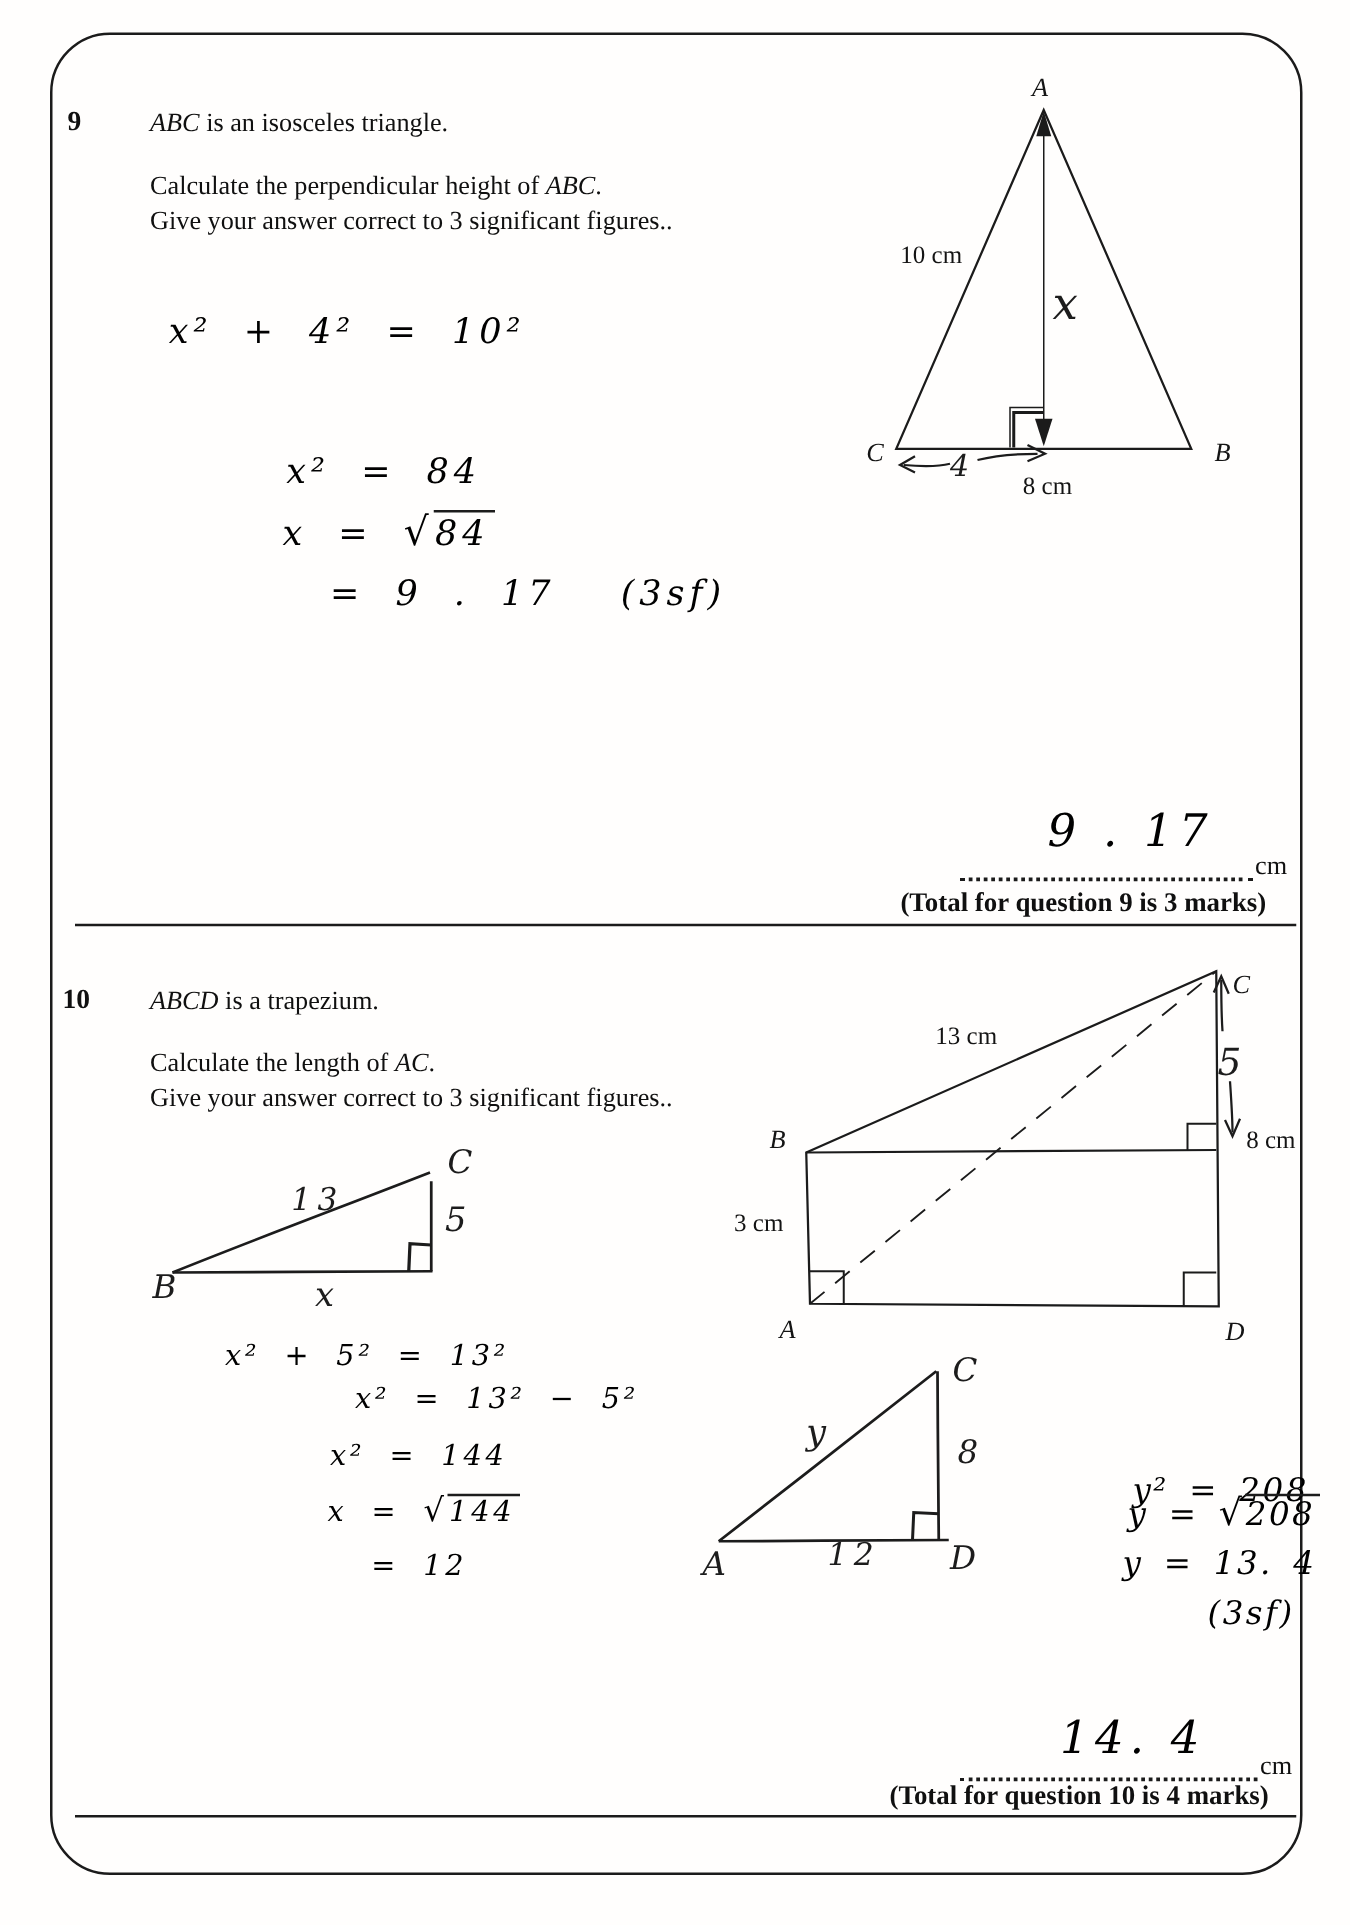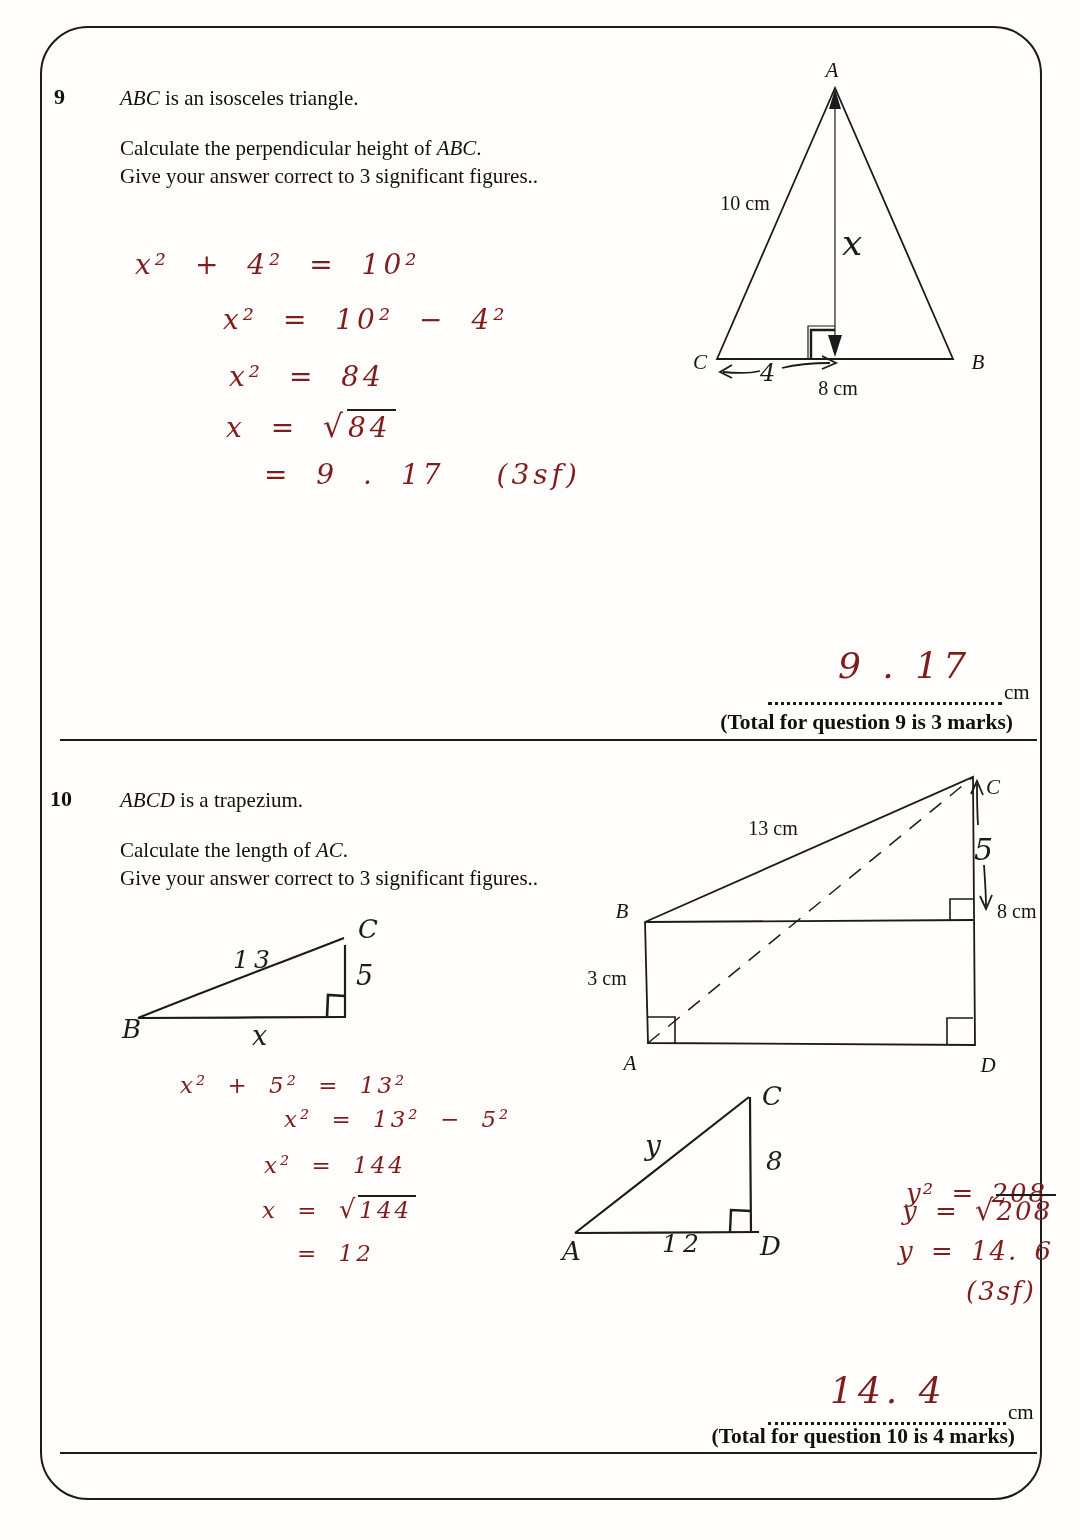--- a/index.html
+++ b/index.html
@@ -5,21 +5,21 @@
   html,body{margin:0;padding:0;background:#ffffff;}
   .page{position:relative;width:1080px;height:1540px;background:#fffefd;overflow:hidden;
         font-family:"Liberation Serif", serif;color:#111;}
   .frame{position:absolute;left:40px;top:26px;width:998px;height:1470px;
          border:2.5px solid #1b1b1b;border-radius:48px;}
   .abs{position:absolute;}
   .print{font-family:"Liberation Serif", serif;color:#101010;}
   .qnum{font-weight:bold;font-size:22px;}
   .qtext{font-size:21px;line-height:28px;white-space:nowrap;}
   .em{font-style:italic;}
-  .hand{font-family:"DejaVu Serif", serif;font-style:italic;color:#7f1d1d;}
+  .hand{font-family:"DejaVu Serif", serif;font-style:italic;color:#000000;}
   .work-line{position:absolute;white-space:nowrap;}
   .w9{font-size:28px;letter-spacing:4px;word-spacing:12px;}
   .w10{font-size:23px;letter-spacing:3px;word-spacing:9px;}
   .w10r{font-size:26px;letter-spacing:2px;word-spacing:6px;}
   .sqrt-sign{font-size:1.12em;}
   .sqrt-rad{border-top:2.5px solid #1c1c1c;padding:0 4px 0 1px;text-align:center;}
   .note-gap{display:inline-block;width:52px;}
   .answer-row{position:absolute;display:flex;align-items:flex-end;}
   .answer-line{border-bottom:3px dotted #1b1b1b;height:10px;}
   .answer-unit{font-size:21px;margin-left:2px;}
@@ -61,21 +61,20 @@
     <text x="178" y="340" text-anchor="middle" class="svg-print">8 cm</text>
     <text x="182" y="200" class="svg-hand" font-size="36">x</text>
     <text x="100" y="326" class="svg-hand" font-size="24">4</text>
     <path d="M100,316 C88,319 74,318 63,317" fill="none" stroke="#1c1c1c" stroke-width="1.8"></path>
     <polyline points="72,310 60,317 72,323" fill="none" stroke="#1c1c1c" stroke-width="1.8"></polyline>
     <path d="M122,313 C138,309 155,308 170,308" fill="none" stroke="#1c1c1c" stroke-width="1.8"></path>
     <polyline points="162,301 176,308 162,314" fill="none" stroke="#1c1c1c" stroke-width="1.8"></polyline>
   </svg>
 
   <div class="work-line hand w9" style="left:135px;top:248px;">x² + 4² = 10²</div>
-  <div class="work-line hand w9" style="left:223px;top:303px;">x² = 10² − 4²</div>
   <div class="work-line hand w9" style="left:229px;top:360px;">x² = 84</div>
   <div class="work-line hand w9" style="left:226px;top:408px;"><span>x =</span> <span class="sqrt-sign">√</span><span class="sqrt-rad">84</span></div>
   <div class="work-line hand w9" style="left:264px;top:458px;"><span>= 9 . 17</span><span class="note-gap"></span><span>(3sf)</span></div>
 
   <div class="answer-value hand" style="left:838px;top:645px;">9 . 17</div>
   <div class="answer-row" style="left:768px;top:680px;">
     <div class="answer-line" style="width:234px;"></div>
     <div class="answer-unit print">cm</div>
   </div>
   <div class="total print" style="left:610px;top:710px;width:403px;">(Total for question 9 is 3 marks)</div>
@@ -136,24 +135,24 @@
     <text x="222" y="35" class="svg-hand" font-size="26">C</text>
     <text x="22" y="190" class="svg-hand" font-size="26">A</text>
     <text x="220" y="185" class="svg-hand" font-size="26">D</text>
     <text x="105" y="85" class="svg-hand" font-size="28">y</text>
     <text x="226" y="100" class="svg-hand" font-size="26">8</text>
     <text x="122" y="182" class="svg-hand" font-size="25" letter-spacing="5">12</text>
   </svg>
 
   <div class="work-line hand w10r" style="left:906px;top:1152px;margin-top:26px;">y² = 208</div>
   <div class="work-line hand w10r" style="left:902px;top:1193px;"><span>y =</span> <span class="sqrt-sign">√</span><span class="sqrt-rad">208</span></div>
-  <div class="work-line hand w10r" style="left:898px;top:1236px;">y = 14. 6</div>
+  <div class="work-line hand w10r" style="left:898px;top:1236px;">y = 13. 4</div>
   <div class="work-line hand w10r" style="left:966px;top:1276px;">(3sf)</div>
 
-  <div class="answer-value hand" style="left:830px;top:1370px;">14. 4</div>
+  <div class="answer-value hand" style="left:848px;top:1370px;">14. 4</div>
   <div class="answer-row" style="left:768px;top:1400px;">
     <div class="answer-line" style="width:238px;"></div>
     <div class="answer-unit print">cm</div>
   </div>
   <div class="total print" style="left:610px;top:1424px;width:405px;">(Total for question 10 is 4 marks)</div>
   <div class="rule" style="left:60px;top:1452px;width:977px;"></div>
 
 </div>
 
 </body></html>

